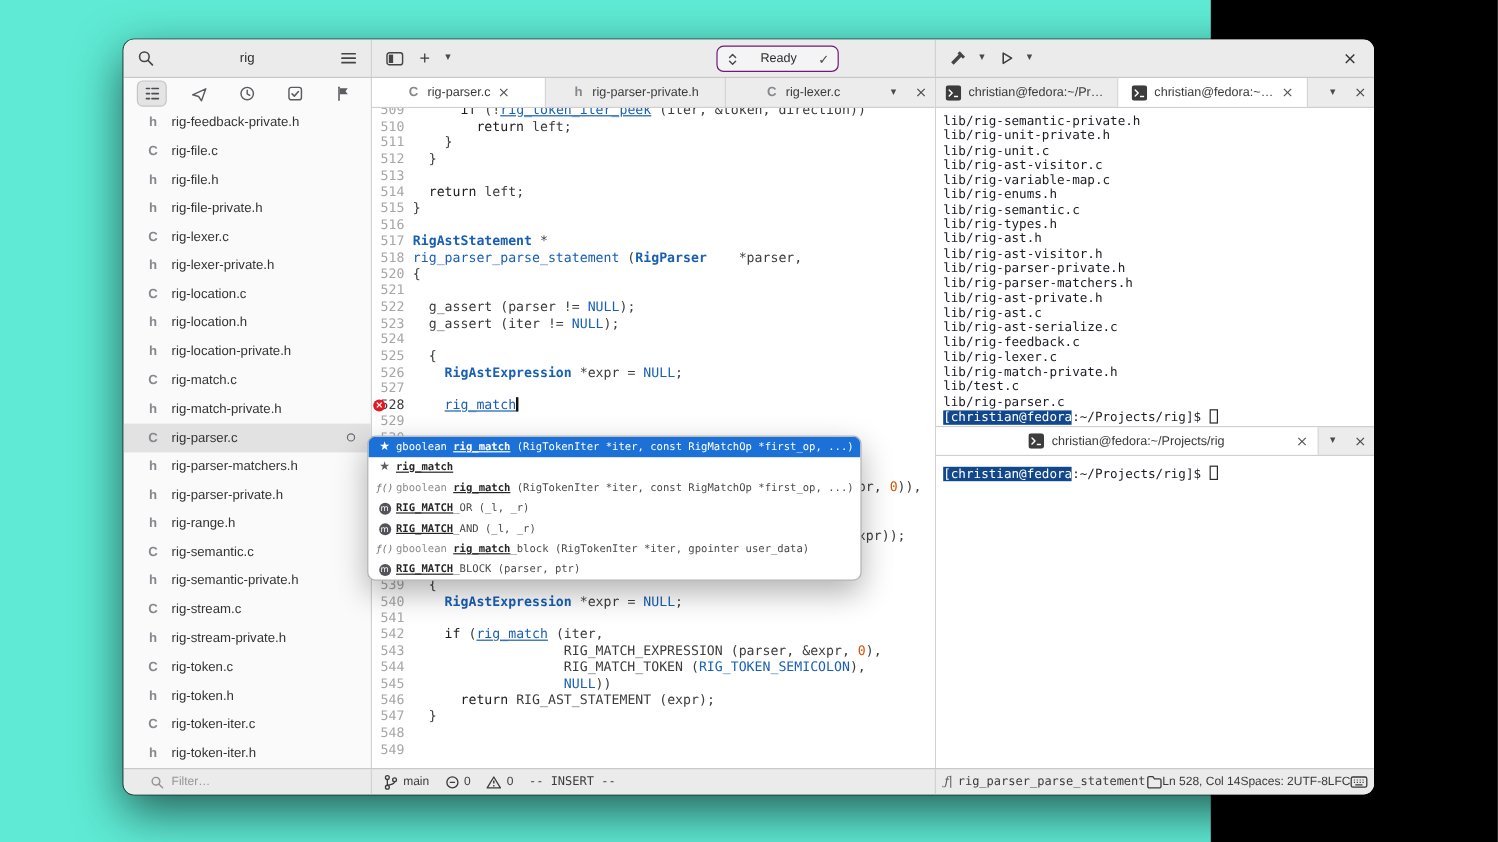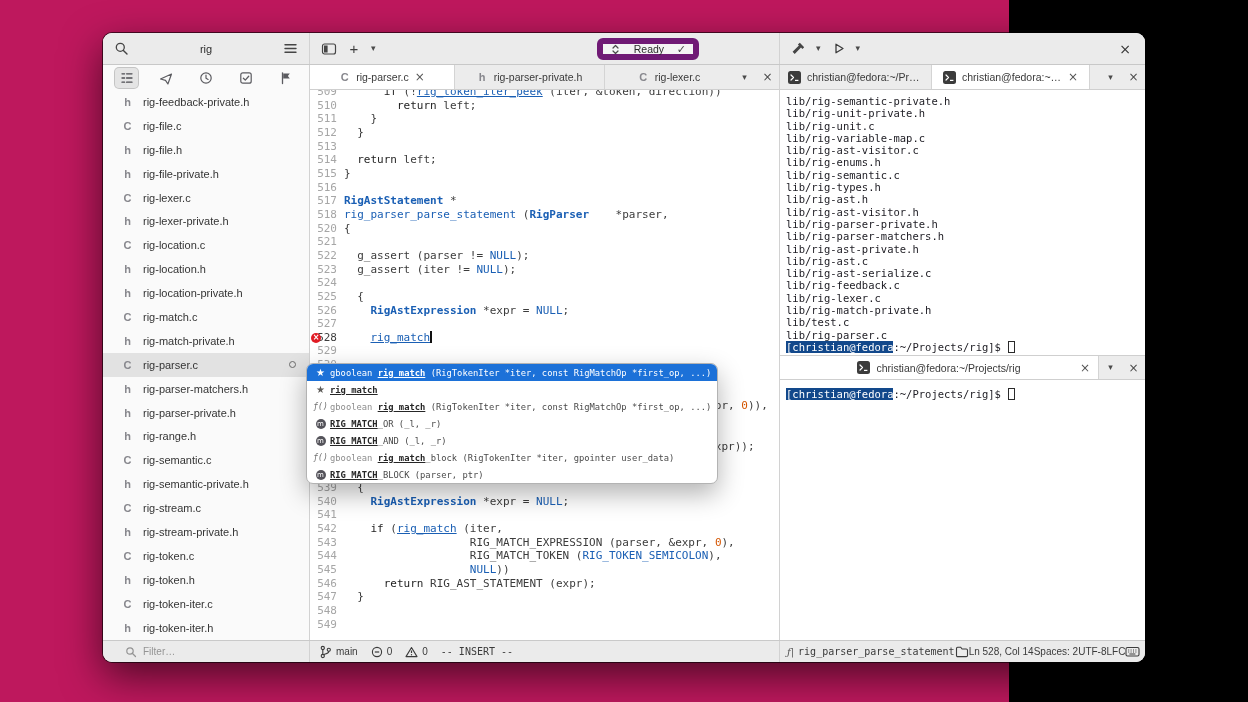--- a/index.html
+++ b/index.html
@@ -1,33 +1,33 @@
 <!DOCTYPE html>
 <html><head>
 <meta charset="utf-8">
 <style>
   *{margin:0;padding:0;box-sizing:border-box}
   html,body{width:1248px;height:702px;background:#000;overflow:hidden;
     font-family:"Liberation Sans","DejaVu Sans",sans-serif;font-size:11px;color:#303030}
-  .stage{position:relative;width:1009px;height:702px;background:#be185d}
+  .stage{position:relative;width:1009px;height:702px;background:#5eead4}
   .window{position:absolute;left:103px;top:33px;width:1042px;height:629px;background:#fff;
     border-radius:9px;overflow:hidden;display:flex;flex-direction:column;
     box-shadow:0 14px 40px rgba(0,0,0,.6),0 0 0 1px rgba(0,0,0,.6)}
   
   .headerbar{height:32px;min-height:32px;background:#ebebeb;border-bottom:1px solid #c8c8c8;display:flex}
   .hb-sec{display:flex;align-items:center}
   .hb-left{width:207px;min-width:207px;border-right:1px solid #d2d2d2;padding:0 10px;gap:8px}
   .hb-search-text{flex:1;text-align:center;color:#2d2d2d}
   .hb-mid{width:470px;min-width:470px;border-right:1px solid #d2d2d2;padding:0 10px;gap:9px;position:relative}
   .hb-right{flex:1;padding:0 10px;gap:9px}
   .ic{display:inline-flex;align-items:center;justify-content:center;width:17px;height:17px;color:#454545}
   .ic svg{display:block}
   .glyph{font-family:"DejaVu Sans",sans-serif;color:#4a4a4a;font-size:9px;line-height:1}
   .plusbtn{font-size:15px;color:#3c3c3c;width:16px;text-align:center}
-  .omnibar{position:absolute;left:287px;top:5px;width:102px;height:22px;border:6px solid #701a75;
+  .omnibar{position:absolute;left:287px;top:5px;width:102px;height:22px;border:1px solid #701a75;
     background:#f4f4f4;border-radius:6px;display:flex;align-items:center;gap:5px;padding:0 7px;
     font-size:10.5px;color:#2d2d2d}
   .omnibar .status{flex:1;text-align:center}
   .hb-close{margin-left:auto;font-size:14px;color:#333;width:20px;height:20px;display:flex;
     align-items:center;justify-content:center;font-family:"DejaVu Sans",sans-serif}
   
   .content{display:flex;flex:1;min-height:0}
   .sidebar{width:207px;min-width:207px;background:#fafafa;border-right:1px solid #d2d2d2;display:flex;flex-direction:column}
   .side-rail{height:25px;min-height:25px;display:flex;align-items:center;justify-content:space-between;padding:0 12px}
   .rail-ic{width:23px;height:20px;display:flex;align-items:center;justify-content:center;border-radius:4px;color:#5b5b60}
@@ -503,22 +503,22 @@
           </div>
           <span class="bar-spacer"></span>
           <span class="bar-ctl glyph">▾</span>
           <span class="bar-ctl x">×</span>
         </div>
         <div class="term term-top">
           <div>
               <div class="tline">lib/rig-semantic-private.h</div>
               <div class="tline">lib/rig-unit-private.h</div>
               <div class="tline">lib/rig-unit.c</div>
+              <div class="tline">lib/rig-ast-visitor.c</div>
               <div class="tline">lib/rig-variable-map.c</div>
-              <div class="tline">lib/rig-ast-visitor.c</div>
               <div class="tline">lib/rig-enums.h</div>
               <div class="tline">lib/rig-semantic.c</div>
               <div class="tline">lib/rig-types.h</div>
               <div class="tline">lib/rig-ast.h</div>
               <div class="tline">lib/rig-ast-visitor.h</div>
               <div class="tline">lib/rig-parser-private.h</div>
               <div class="tline">lib/rig-parser-matchers.h</div>
               <div class="tline">lib/rig-ast-private.h</div>
               <div class="tline">lib/rig-ast.c</div>
               <div class="tline">lib/rig-ast-serialize.c</div>

